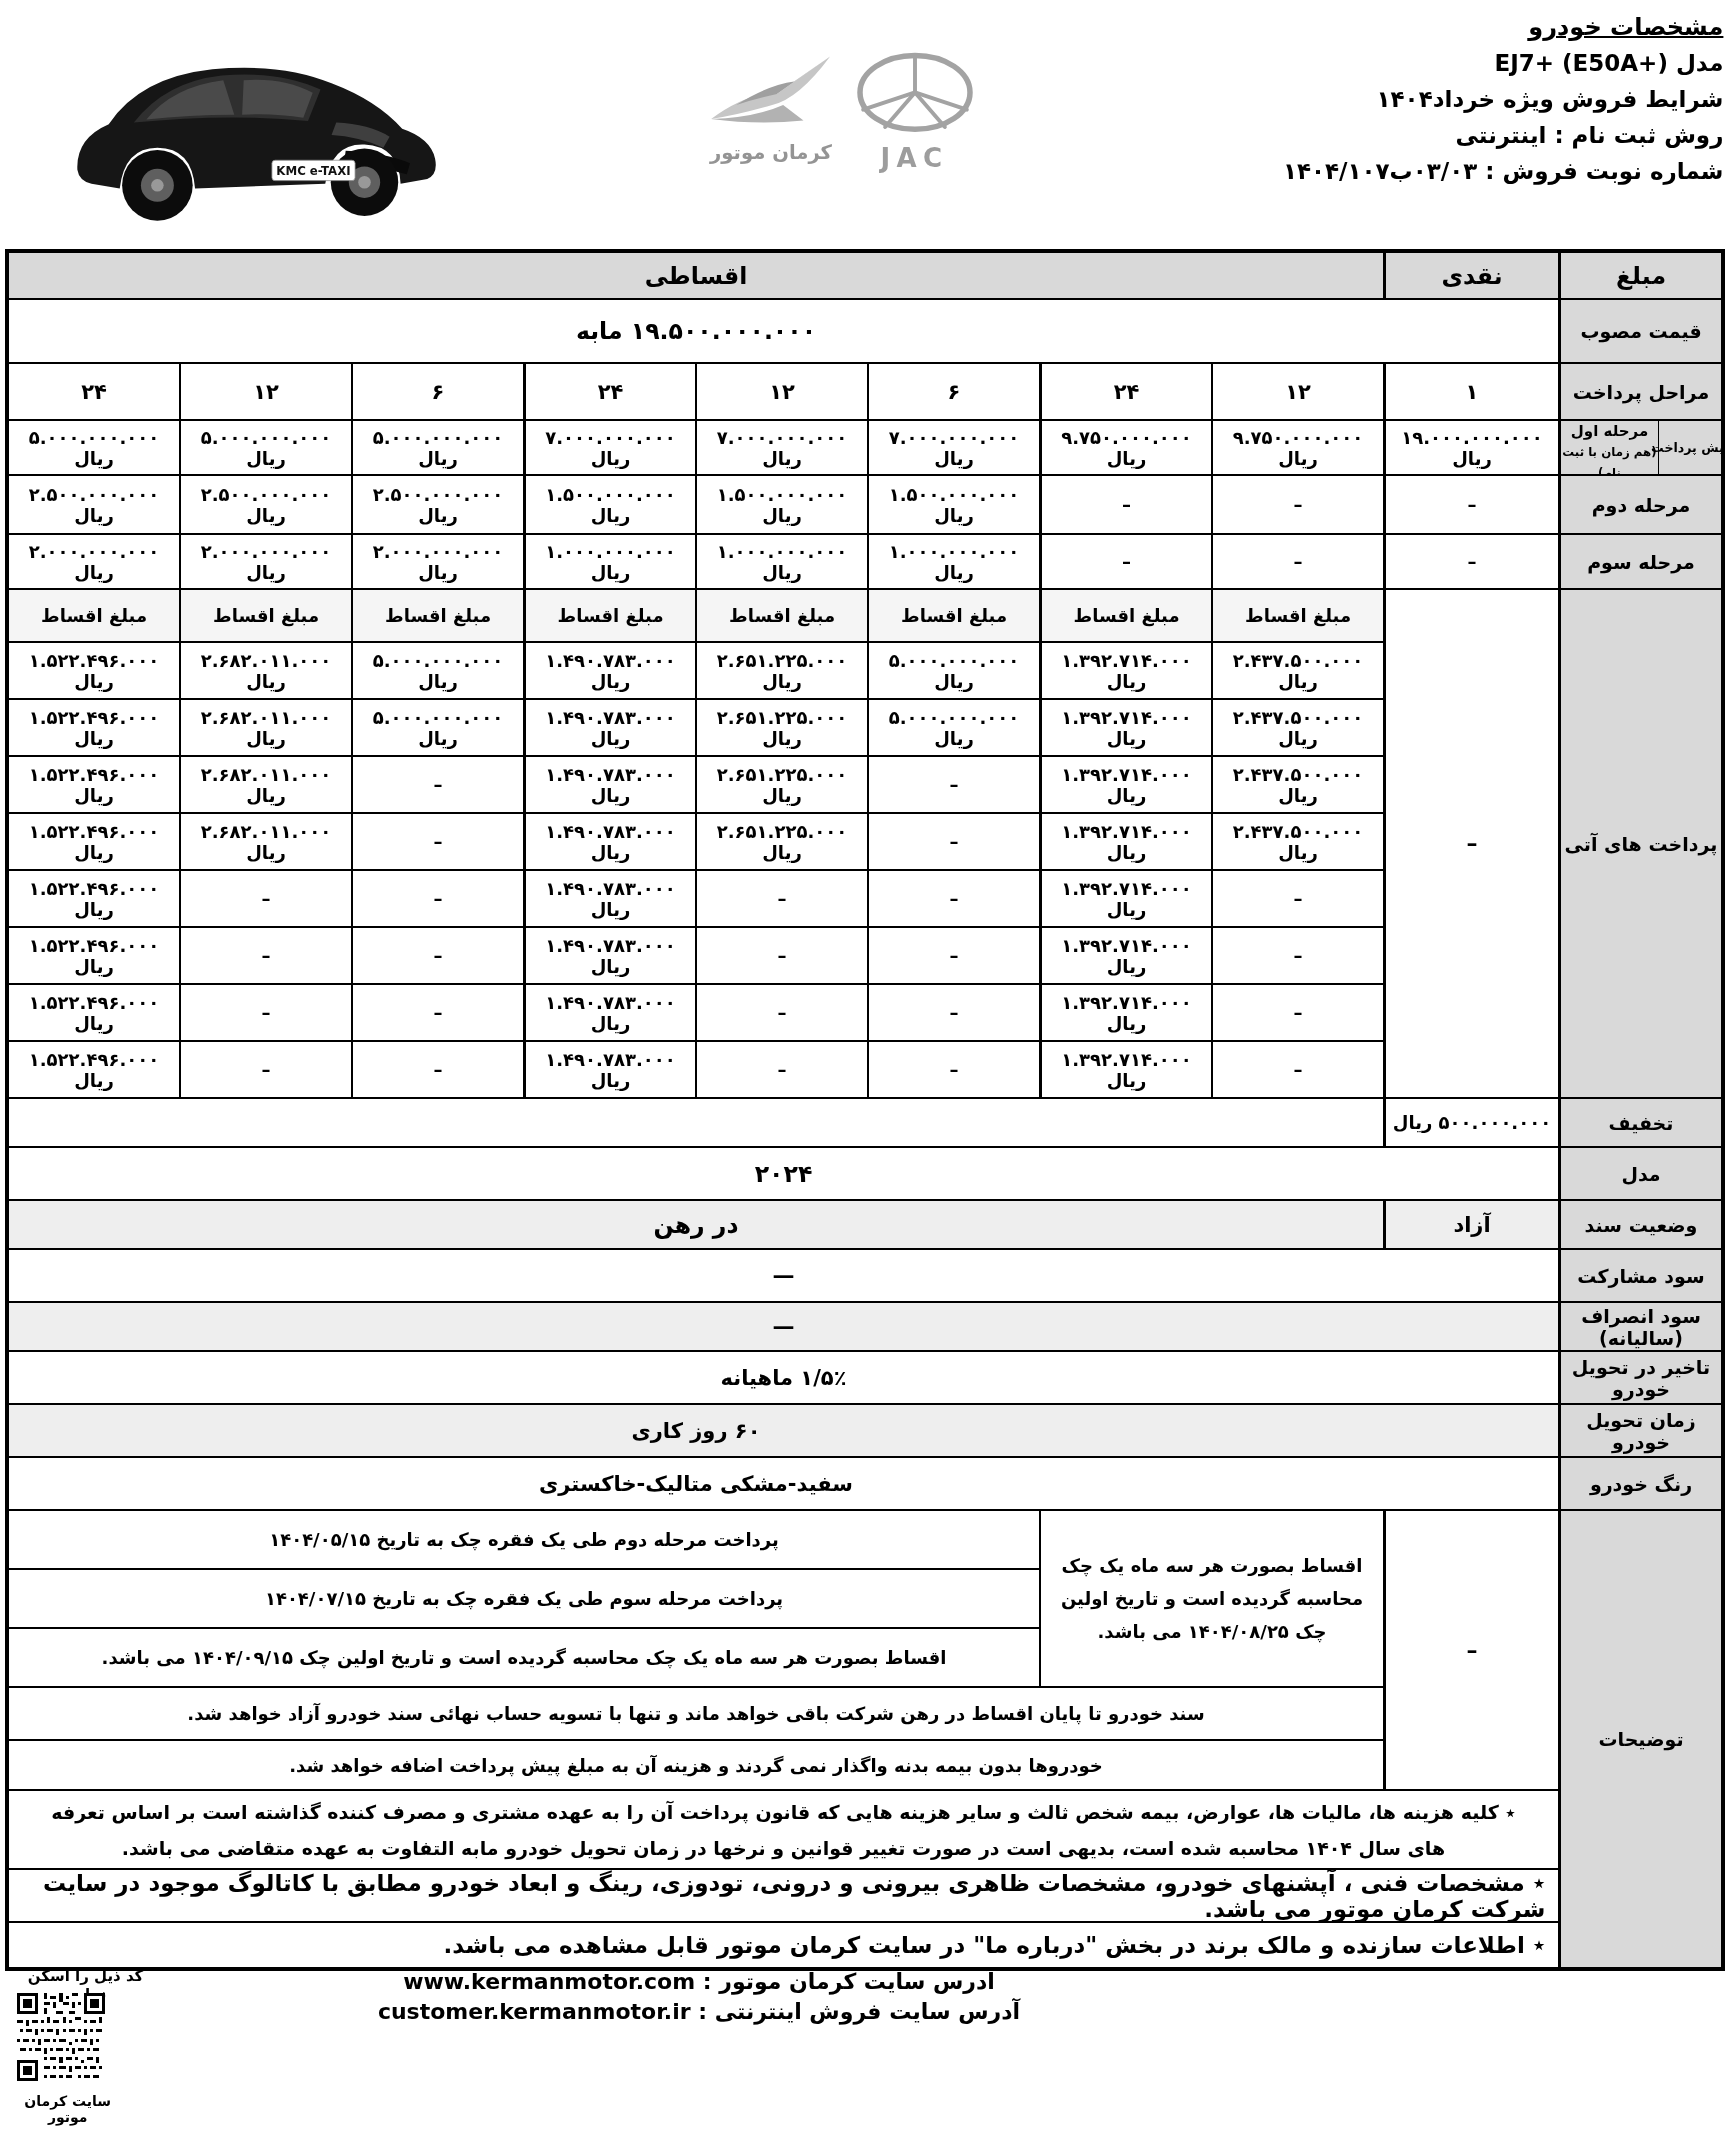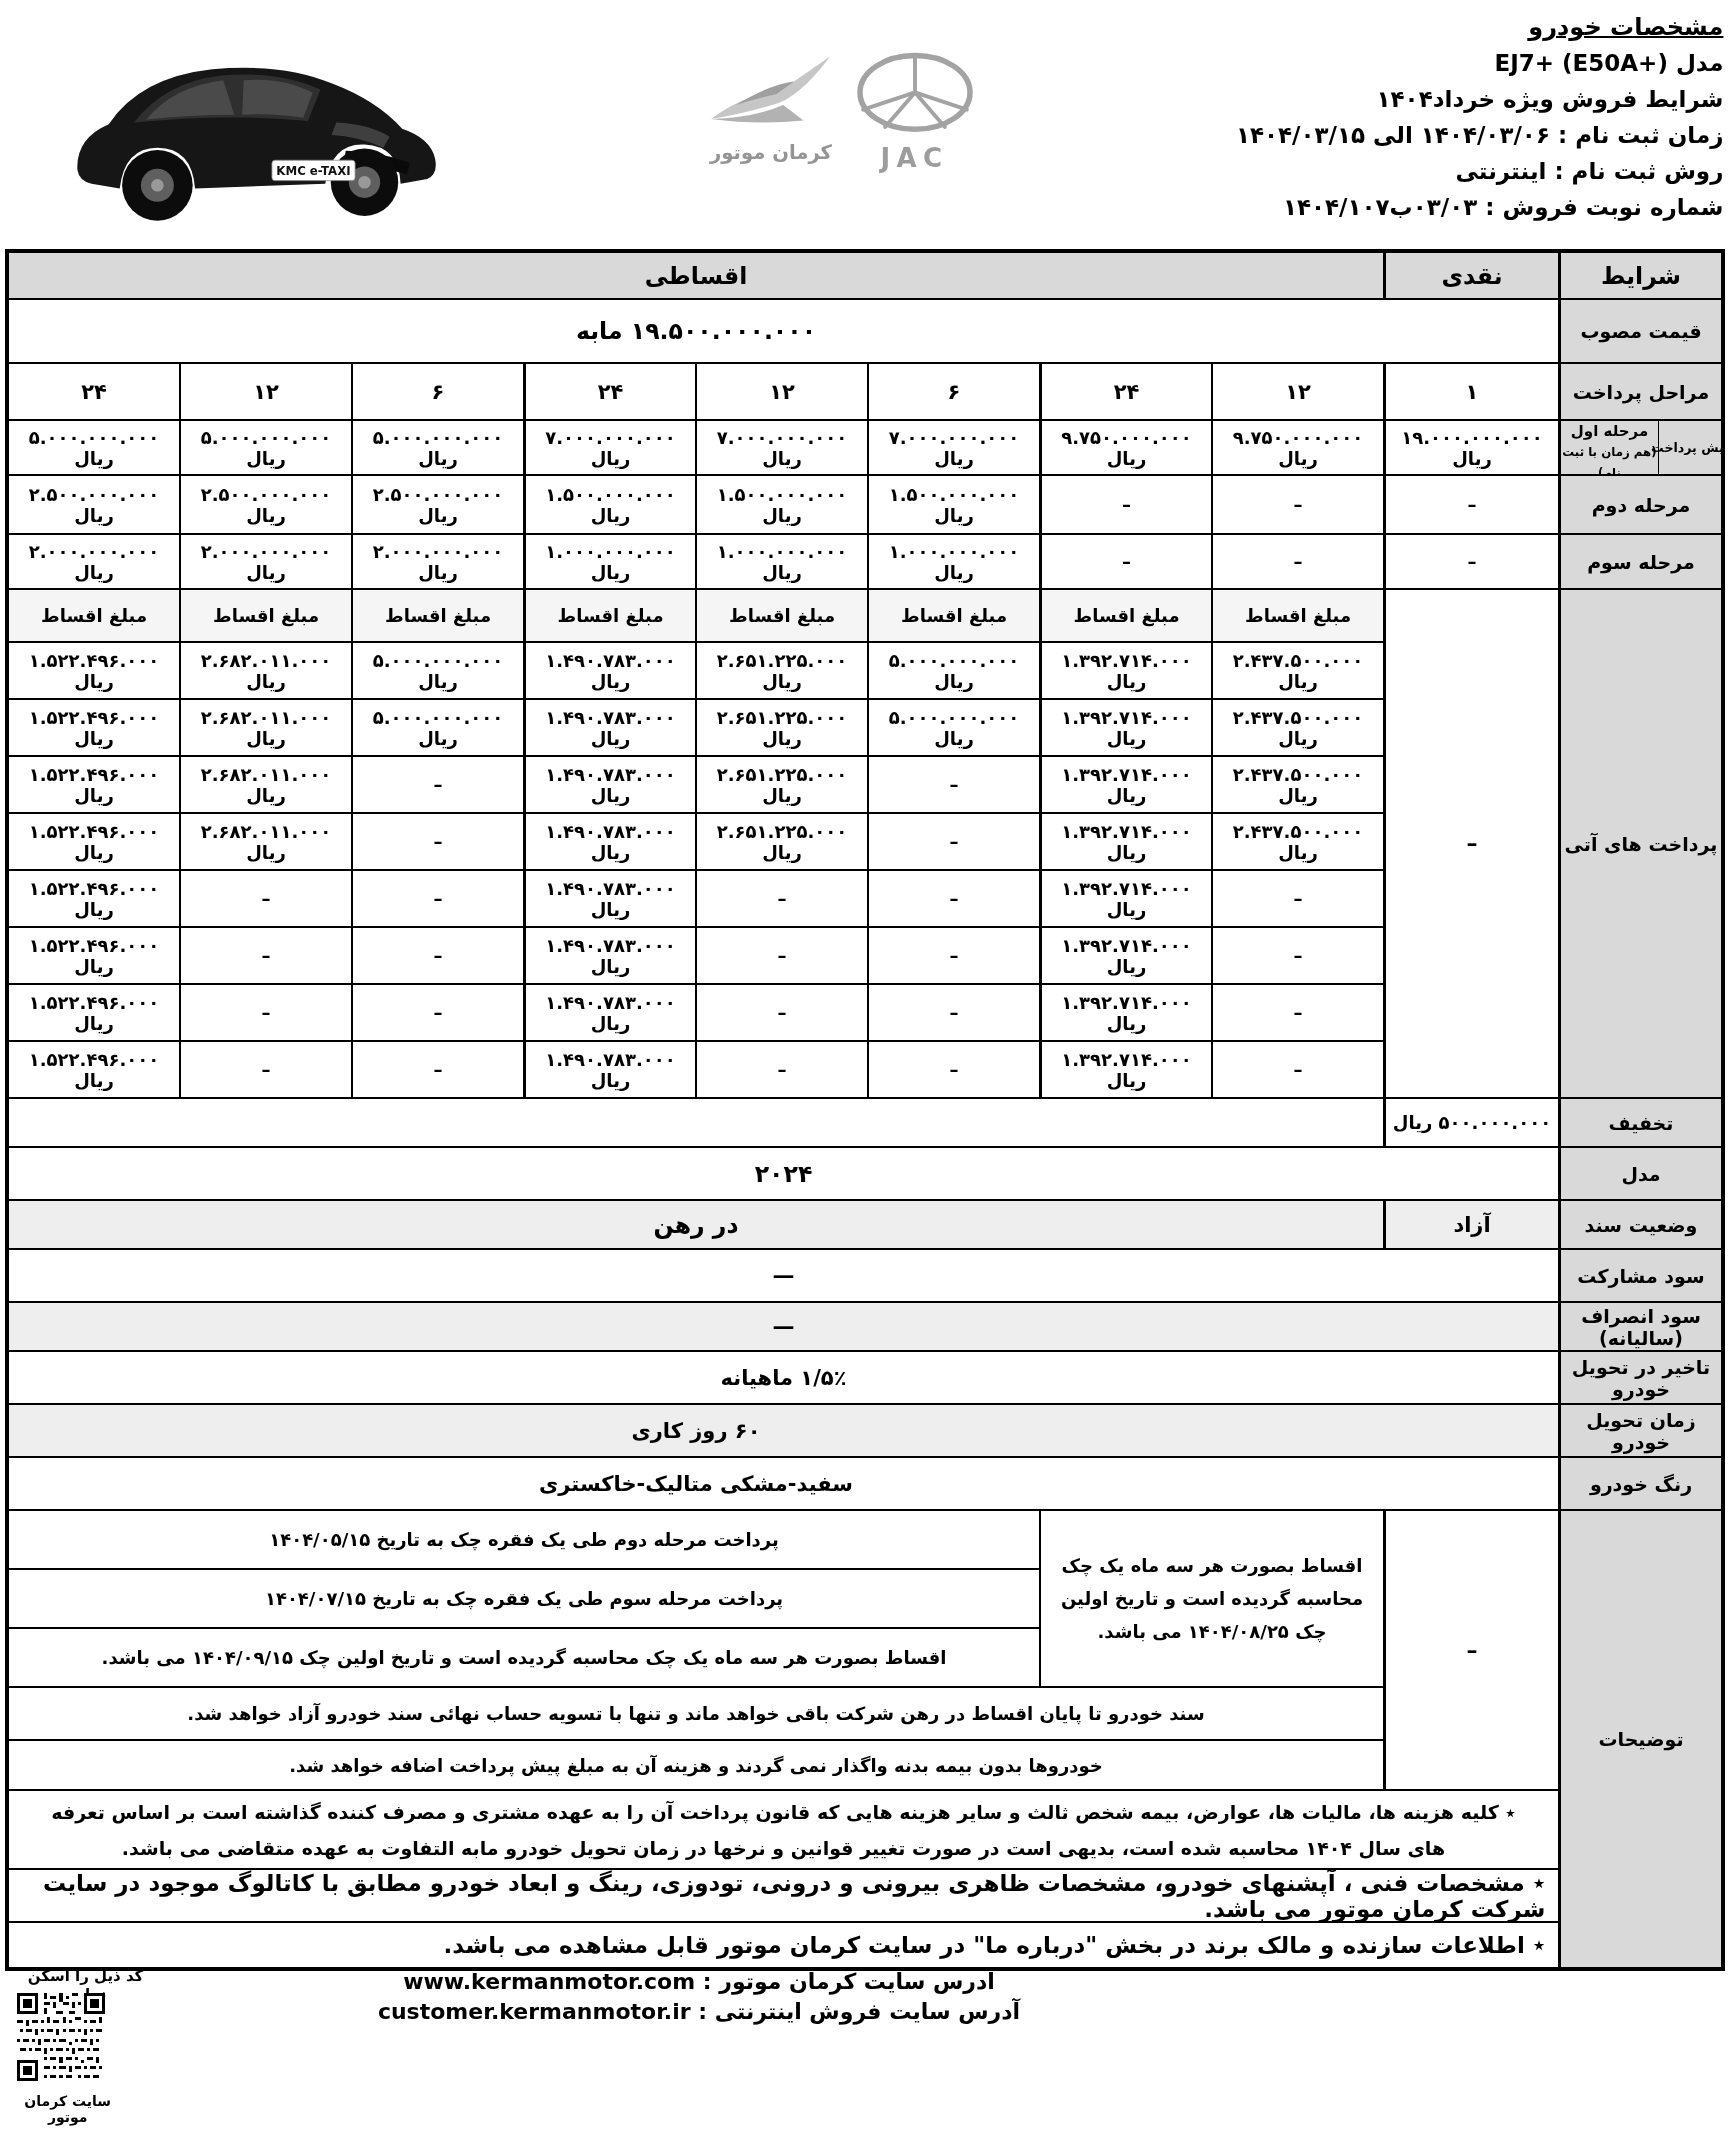--- a/index.html
+++ b/index.html
@@ -44,21 +44,20 @@
 </style>
 </head>
 <body>
 
 <div class="page">
 
   <div class="hdr">
     <div class="t">مشخصات خودرو</div>
     <div>مدل  ‎EJ7+ (E50A+)‎</div>
     <div>شرایط فروش ویژه خرداد۱۴۰۴</div>
-    <div>زمان ثبت نام : ۱۴۰۴/۰۳/۰۶ الی ۱۴۰۴/۰۳/۱۵</div>
     <div>روش ثبت نام : اینترنتی</div>
     <div>شماره نوبت فروش :  ۰۳/۰۳ب۱۴۰۴/۱۰۷</div>
   </div>
 
   <div class="logos">
     <div class="logo-km">
       <svg width="130" height="90" viewBox="0 0 165 115">
         <path fill="#c6c6c6" d="M6 92 Q52 58 90 60 L158 12 Q118 66 84 74 Q44 86 6 92 Z"></path>
         <path fill="#9f9f9f" d="M38 74 Q80 48 112 44 L158 12 L90 60 Q62 66 38 74 Z"></path>
         <path fill="#b2b2b2" d="M6 92 Q62 90 98 74 L124 94 Q66 100 6 92 Z"></path>
@@ -93,21 +92,21 @@
         <circle cx="142" cy="232" r="8" fill="#999"></circle>
       <circle cx="406" cy="228" r="43" fill="#0c0c0c"></circle>
         <circle cx="406" cy="228" r="20" fill="#5f5f5f"></circle>
         <circle cx="406" cy="228" r="8" fill="#999"></circle>
       <rect x="288" y="200" width="106" height="26" rx="4" fill="#fff" stroke="#8a8a8a"></rect>
       <text x="341" y="219" font-size="15" text-anchor="middle" fill="#111" font-weight="bold" font-family="DejaVu Sans, sans-serif">KMC e-TAXI</text>
     </svg>
   </div>
 
   <div id="grid">
-    <div class="c lab bl3 big" style="grid-area:1/1">شرایط</div>
+    <div class="c lab bl3 big" style="grid-area:1/1">مبلغ</div>
     <div class="c lab bl3 big" style="grid-area:1/2">نقدی</div>
     <div class="c lab big" style="grid-area:1/3/2/11">اقساطی</div>
 
     <div class="c lab bl3" style="grid-area:2/1">قیمت مصوب</div>
     <div class="c big padc" style="grid-area:2/2/3/11">۱۹.۵۰۰.۰۰۰.۰۰۰ مابه</div>
 
     <div class="c lab bl3" style="grid-area:3/1">مراحل پرداخت</div>
 
     <div class="c lab bl3 split" style="grid-area:4/1">
       <div class="split-outer">پیش پرداخت</div>

